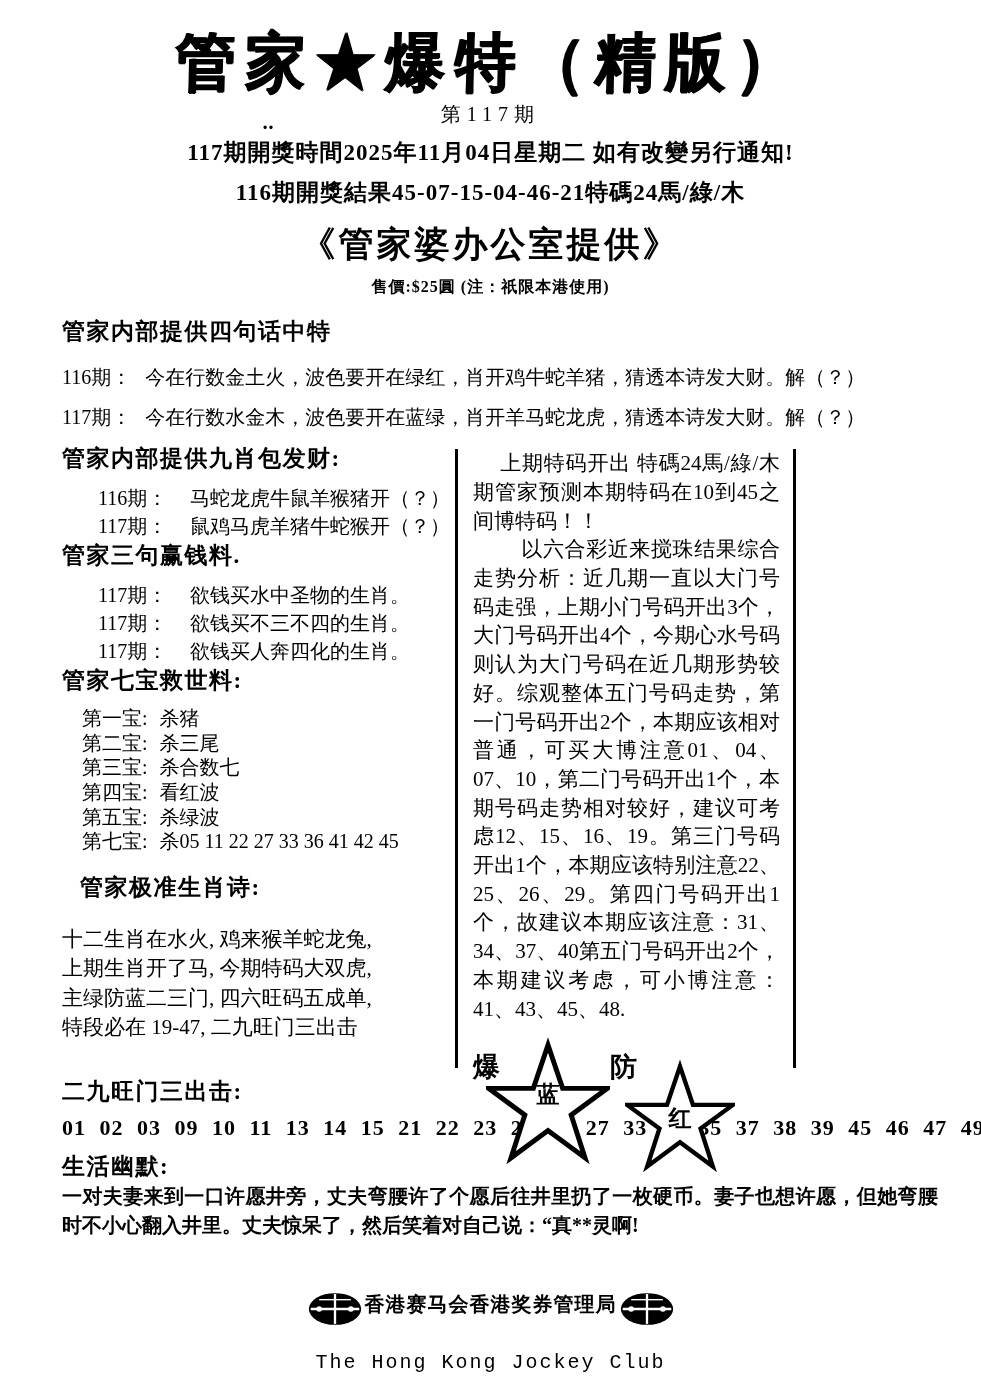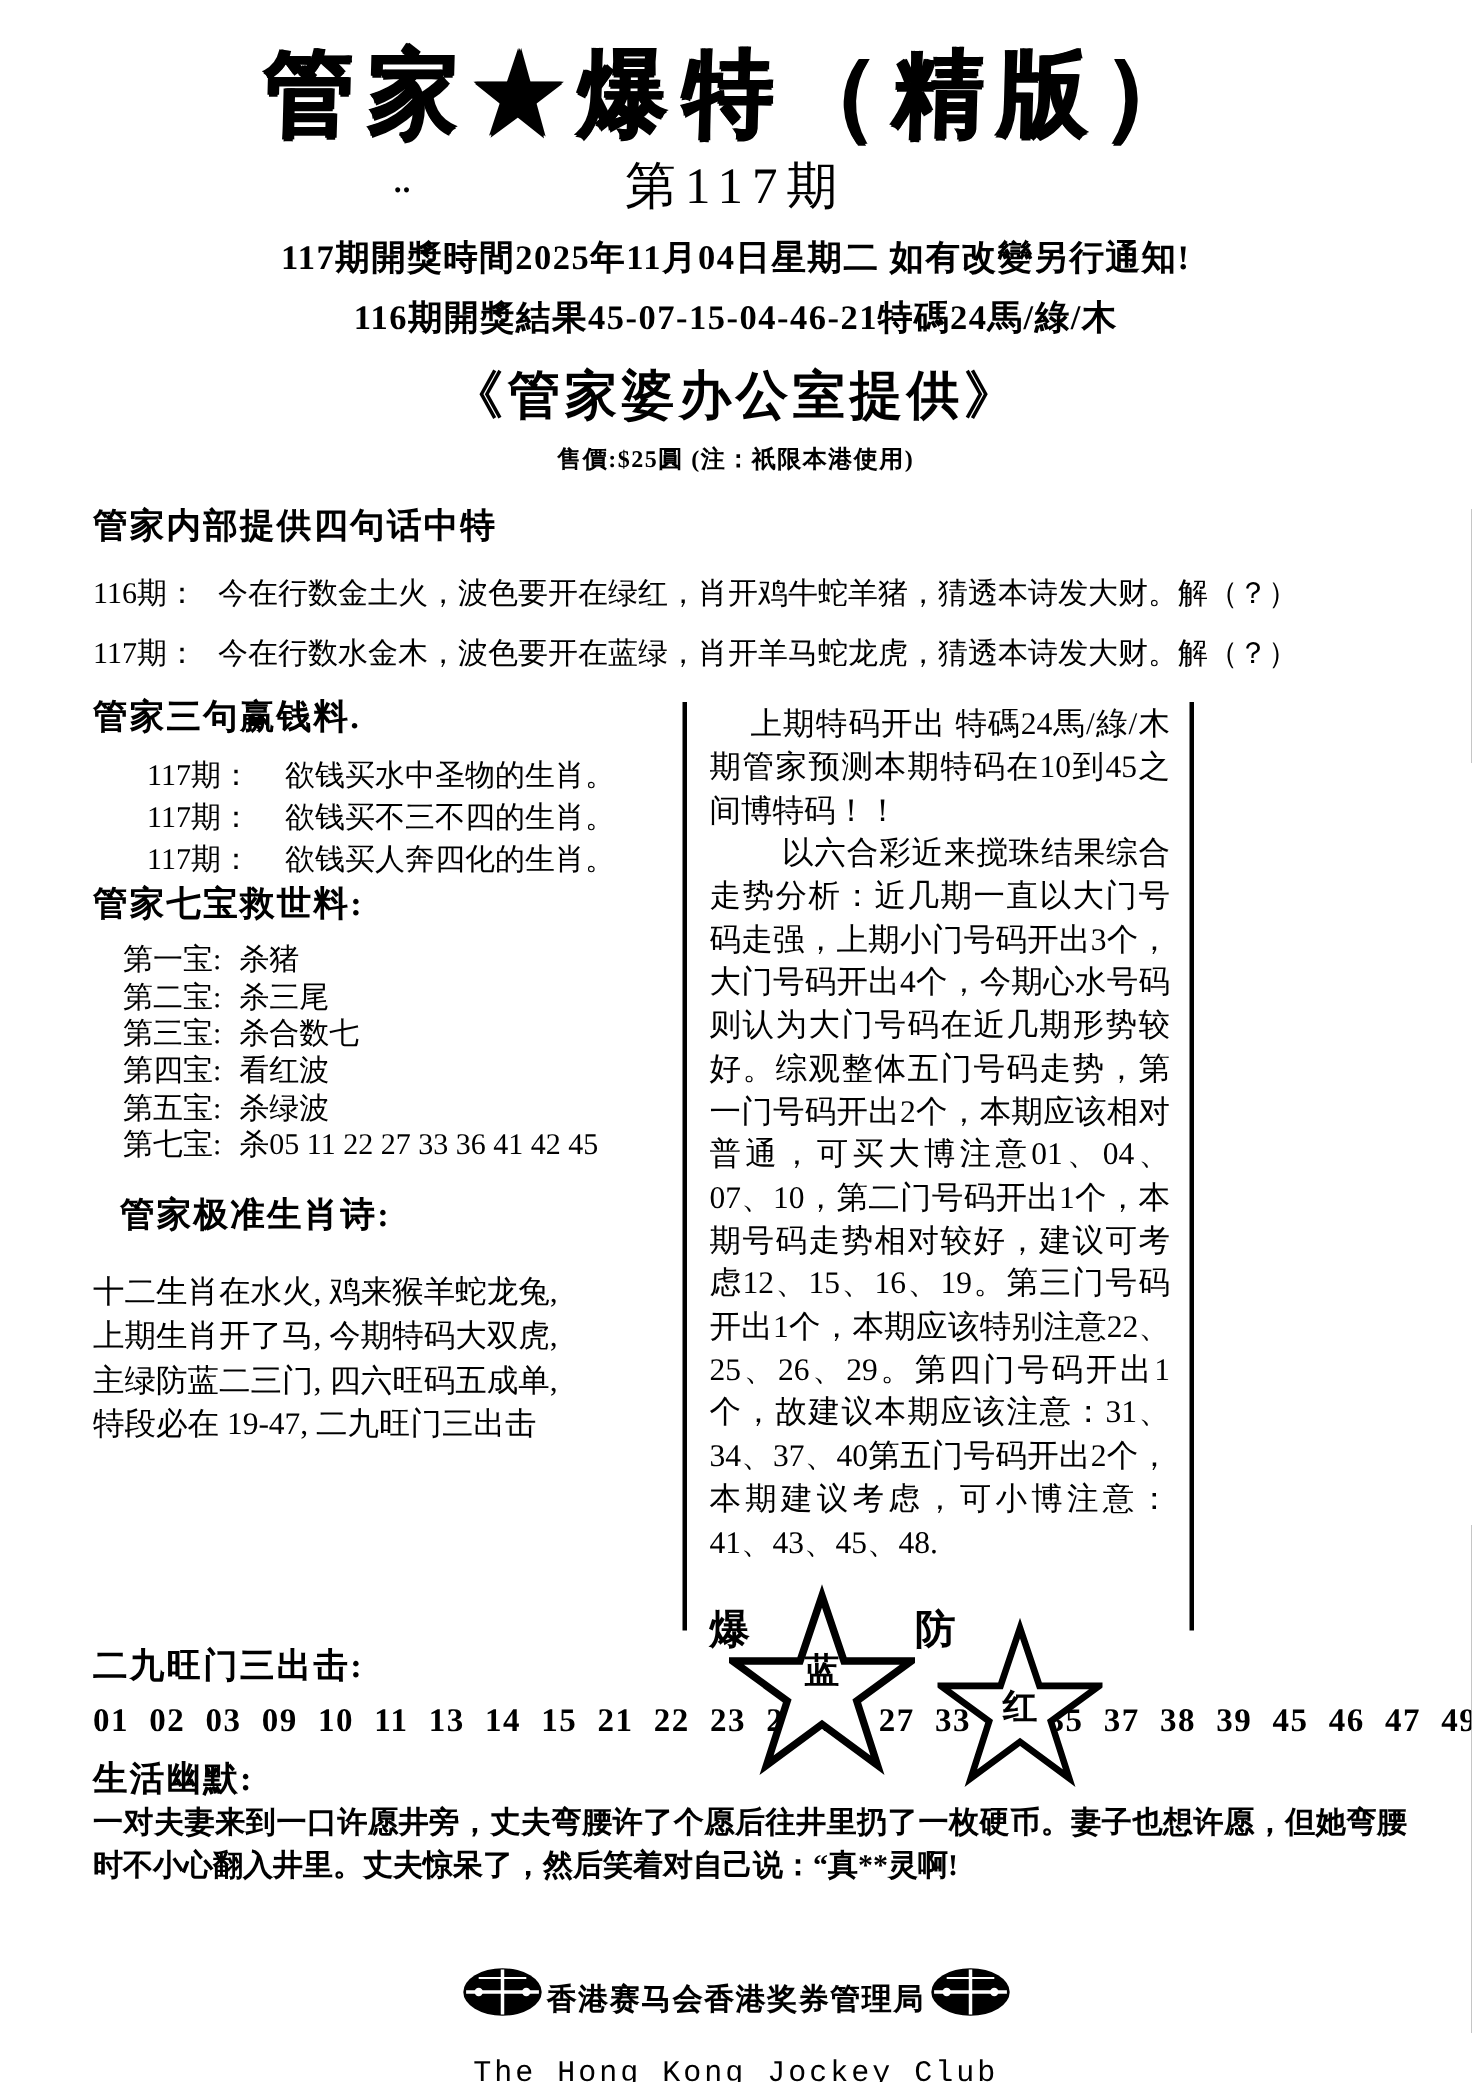--- a/index.html
+++ b/index.html
@@ -11,21 +11,21 @@
   }
   
   .header{padding-top:30px;text-align:center;}
   .masthead{
     font-size:60px;font-weight:900;line-height:1.12;letter-spacing:10px;
     transform:skewX(-1.5deg) scaleY(1.06);
     text-shadow:1px 0 0 #000,-1px 0 0 #000,0 1px 0 #000;
     white-space:nowrap;
   }
   .title-dots{position:absolute;left:262px;top:112px;font-size:18px;font-weight:700;letter-spacing:3px;}
-  .issue{font-size:34px;margin-top:4px;letter-spacing:6px;}
+  .issue{font-size:20px;margin-top:4px;letter-spacing:6px;}
   .drawline{font-size:23px;font-weight:700;margin-top:9px;letter-spacing:1px;}
   .provider{font-size:35px;font-weight:600;margin-top:13px;letter-spacing:3px;}
   .price{font-size:16px;font-weight:700;margin-top:9px;letter-spacing:1px;}
   
   .content{padding:0 32px 0 62px;}
   .sec-h{font-size:23px;font-weight:700;letter-spacing:1.5px;margin:0;}
   .four{margin-top:18px;}
   .four .row{margin-top:13px;font-size:20px;line-height:27px;white-space:nowrap;}
   .four .row:first-of-type{margin-top:17px;}
   .row .lab{margin-right:14px;}
@@ -66,21 +66,21 @@
   }
   .s1 .star-inner{top:42px;}
   .s2 .star-inner{top:44px;}
   
   .recommend{margin-top:8px;}
   .numbers{font-size:22px;font-weight:600;letter-spacing:1px;word-spacing:7px;margin-top:8px;white-space:nowrap;}
   .humor-h{margin-top:10px;}
   .joke{font-size:20px;font-weight:700;line-height:28.5px;margin-top:0;width:876px;text-align:justify;}
   
   .footer{margin-top:52px;text-align:center;}
-  .org-row{display:inline-flex;align-items:flex-end;gap:2px;}
+  .org-row{display:inline-flex;align-items:flex-start;gap:2px;}
   .emblem{width:56px;height:36px;}
   .org-cn{font-size:20px;font-weight:700;letter-spacing:1px;}
   .org-en{margin-top:20px;font-size:20px;letter-spacing:2px;
     font-family:"Liberation Mono","DejaVu Sans Mono",monospace;}
 </style>
 </head>
 <body>
 
 <div class="page">
 
@@ -103,20 +103,31 @@
       </div>
       <div class="row">
         <span class="lab">117期：</span><span>今在行数水金木，波色要开在蓝绿，肖开羊马蛇龙虎，猜透本诗发大财。解（？）</span>
       </div>
     </div>
 
     <div class="main">
 
       <div class="left">
 
+        <div class="group">
+          <h2 class="sec-h">管家内部提供九肖包发财:</h2>
+          <div class="g-rows">
+            <div class="row">
+              <span class="lab">116期：</span><span>马蛇龙虎牛鼠羊猴猪开（？）</span>
+            </div>
+            <div class="row">
+              <span class="lab">117期：</span><span>鼠鸡马虎羊猪牛蛇猴开（？）</span>
+            </div>
+          </div>
+        </div>
 
         <div class="group mt16">
           <h2 class="sec-h">管家三句赢钱料.</h2>
           <div class="g-rows">
             <div class="row">
               <span class="lab">117期：</span><span>欲钱买水中圣物的生肖。</span>
             </div>
             <div class="row">
               <span class="lab">117期：</span><span>欲钱买不三不四的生肖。</span>
             </div>

